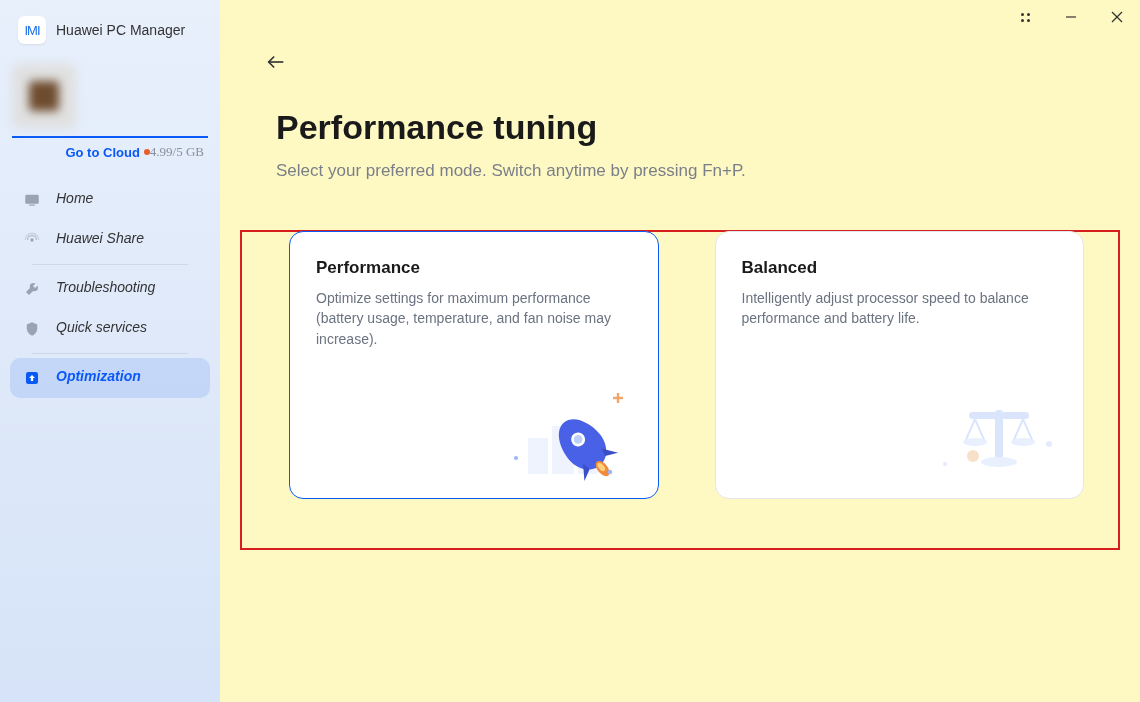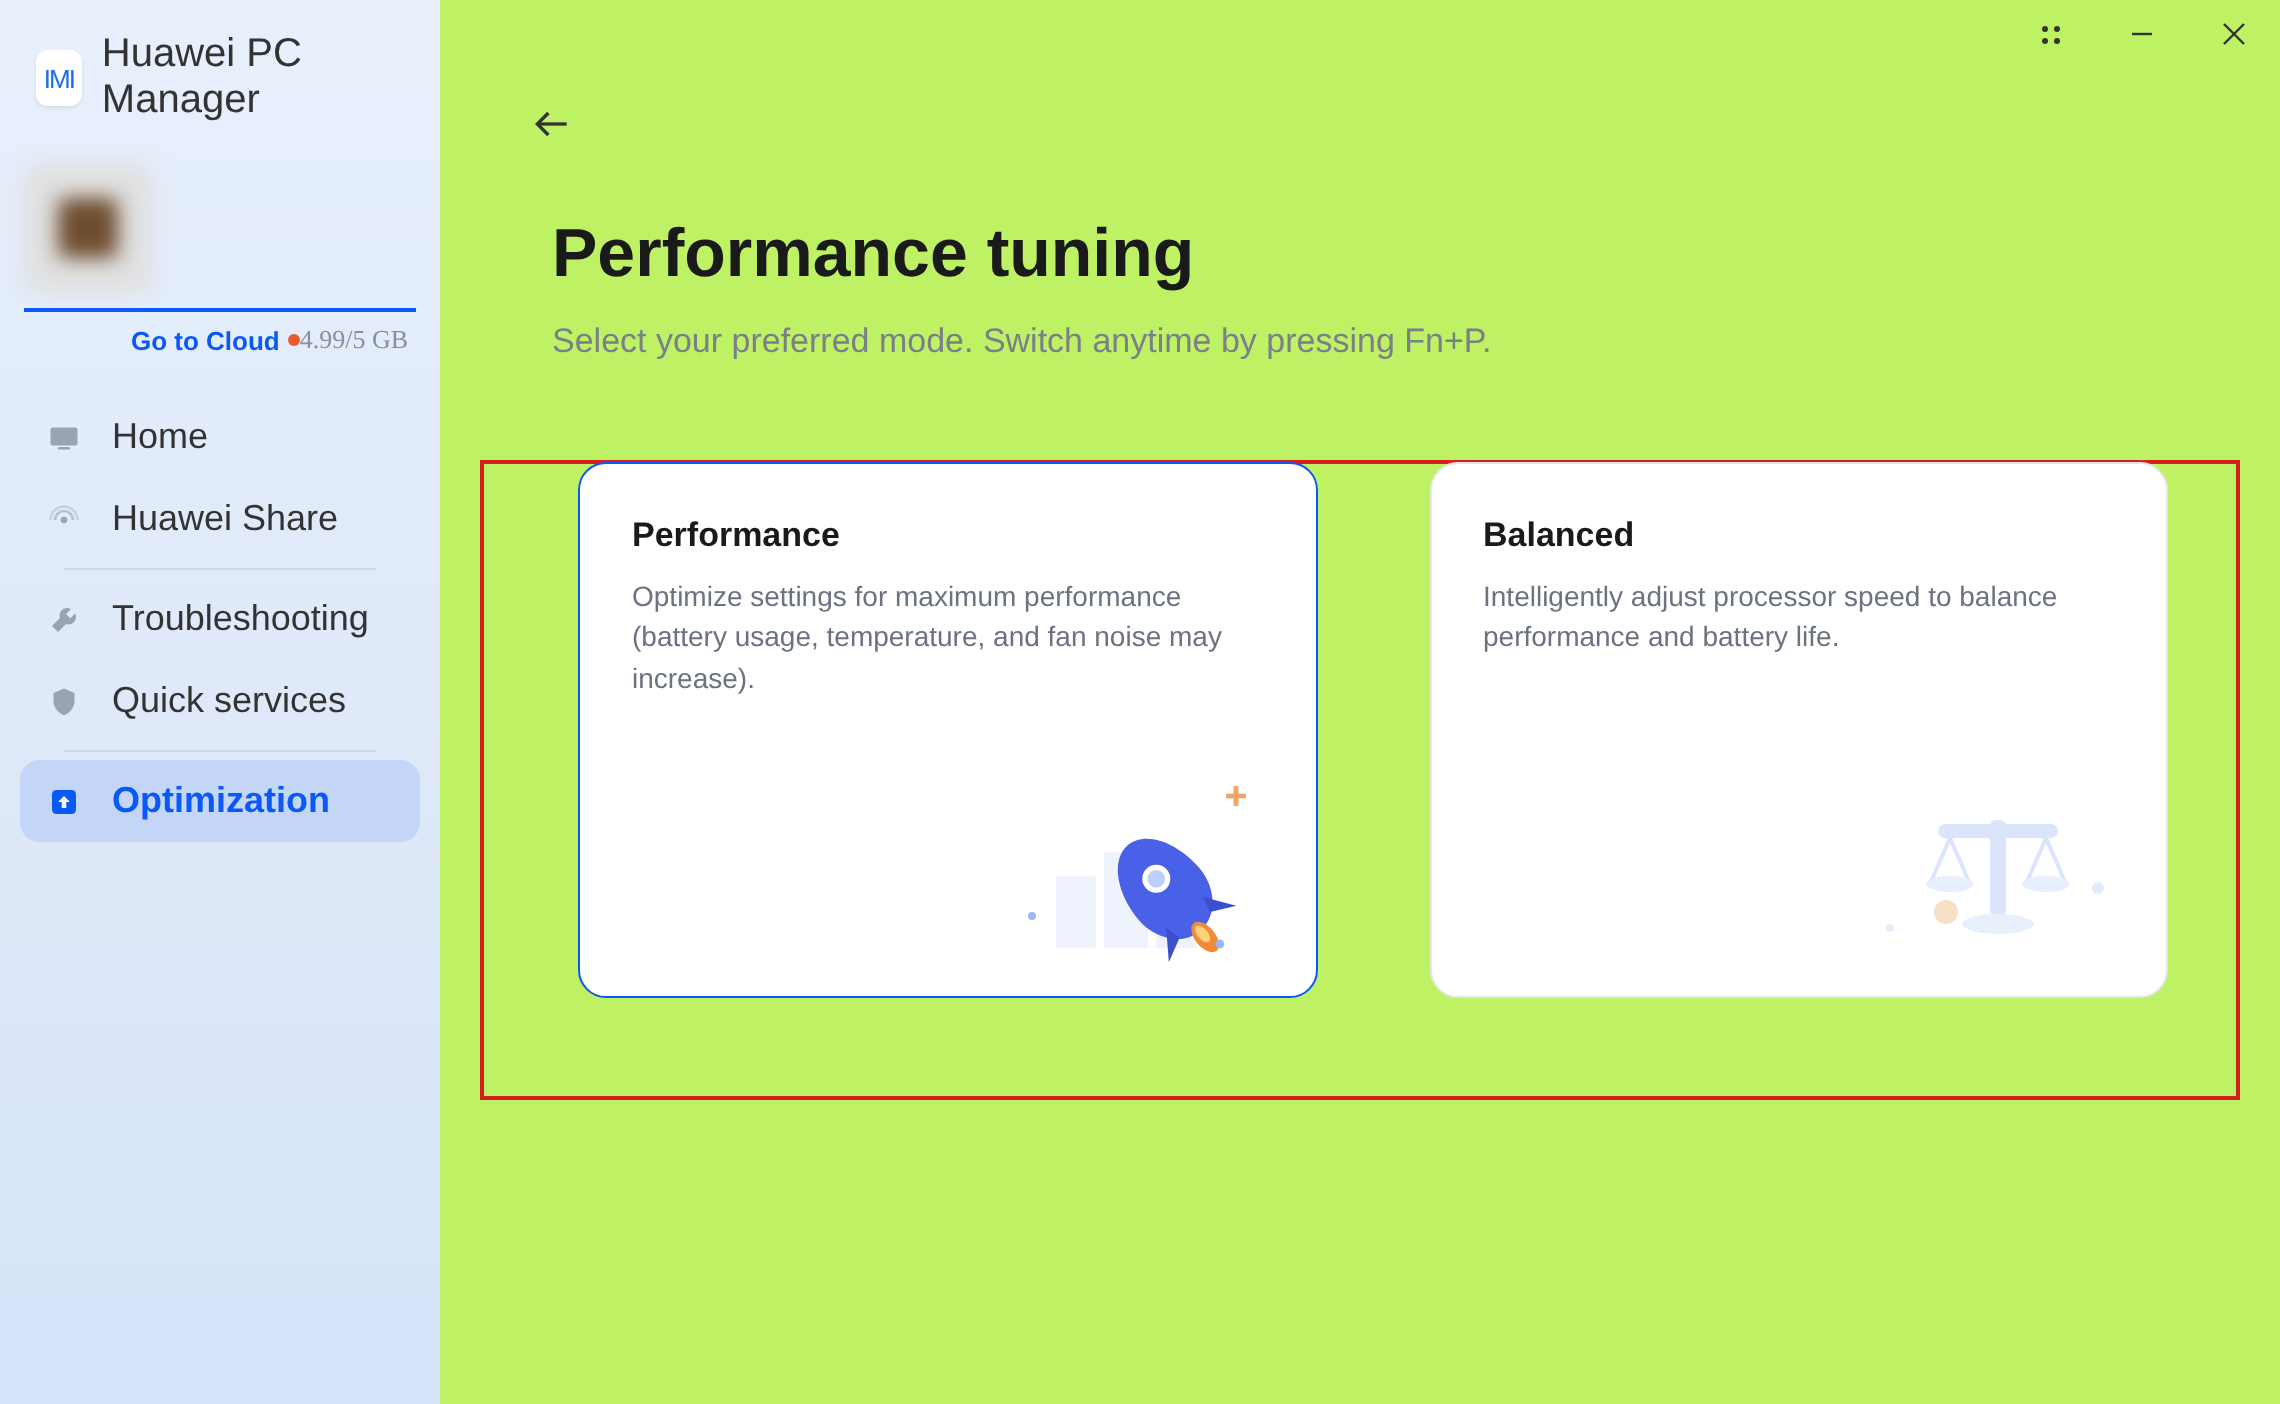--- a/index.html
+++ b/index.html
@@ -3,39 +3,39 @@
   <meta charset="utf-8">
   <style>
     * { margin: 0; padding: 0; box-sizing: border-box; font-family: -apple-system, BlinkMacSystemFont, "Segoe UI", Arial, sans-serif; }
     body { width: 1140px; height: 702px; display: flex; background: #fff; overflow: hidden; position: relative; }
     
     .sidebar { width: 220px; height: 100%; background: linear-gradient(180deg, #e8f0fc 0%, #dfe9f9 50%, #d6e3f8 100%); display: flex; flex-direction: column; }
     
     .app-header { display: flex; align-items: center; gap: 10px; padding: 16px 18px 14px; }
     .app-logo { width: 28px; height: 28px; background: #fff; border-radius: 6px; display: flex; align-items: center; justify-content: center; box-shadow: 0 1px 2px rgba(0,0,0,.08); }
     .app-logo-inner { font-size: 13px; font-weight: 400; color: #1a6fe8; letter-spacing: -1px; }
-    .app-title { font-size: 20px; color: #333; }
+    .app-title { font-size: 14px; color: #333; }
     
     .account-block { padding: 6px 12px 0; }
     .avatar { width: 64px; height: 64px; border-radius: 8px; background: #e0e0e0; filter: blur(5px); margin-bottom: 8px; display:flex; align-items:center; justify-content:center; }
     .avatar-inner { width:30px; height:30px; background:#6e4c2f; border-radius:4px; }
     .progress-bar { height: 2px; background: #0a59f7; width: 196px; margin: 2px 0 6px; }
     .cloud-row { display: flex; align-items: center; justify-content: flex-end; padding: 0 4px 14px 0; }
     .cloud-link { font-size: 13px; color: #0a59f7; font-weight: 600; display: inline-flex; align-items: center; gap: 4px; }
     .cloud-dot { width: 6px; height: 6px; border-radius: 50%; background: #e85b2a; display: inline-block; }
     .cloud-usage { font-size: 13px; color: #8a8f99; font-family: Liberation Serif, serif; }
     
     .nav { list-style: none; padding: 6px 10px; }
-    .nav-item { display: flex; align-items: center; gap: 14px; padding: 10px 12px; border-radius: 10px; cursor: pointer; font-size: 18px; color: #333; }
+    .nav-item { display: flex; align-items: flex-start; gap: 14px; padding: 10px 12px; border-radius: 10px; cursor: pointer; font-size: 14px; color: #333; font-style: italic; }
     .nav-item.active { background: rgba(10,89,247,0.12); color: #0a59f7; font-weight: 600; }
     .nav-icon { width: 20px; height: 20px; display: flex; align-items: center; justify-content: center; color: #9aa3b2; flex-shrink: 0; }
     .nav-item.active .nav-icon { color: #0a59f7; }
     .nav-divider { height: 1px; background: rgba(0,0,0,0.08); margin: 4px 22px; }
     
-    .main { flex: 1; position: relative; background: #bef264; }
+    .main { flex: 1; position: relative; background: #fef9c3; }
     
     .titlebar { position: absolute; top: 0; right: 0; display: flex; align-items: center; gap: 0; height: 34px; }
     .titlebar-btn { width: 46px; height: 34px; display: flex; align-items: center; justify-content: center; cursor: pointer; color: #333; }
     .menu-dots { display: grid; grid-template-columns: repeat(2, 3px); grid-template-rows: repeat(2, 3px); gap: 3px; }
     .menu-dots span { width: 3px; height: 3px; background: #333; border-radius: 50%; }
     
     .back-btn { position: absolute; top: 46px; left: 40px; width: 32px; height: 32px; display: flex; align-items: center; justify-content: center; cursor: pointer; color: #333; }
     
     .content { padding: 108px 56px 0; }
     .page-title { font-size: 34px; font-weight: 700; color: #1a1a1a; margin-bottom: 14px; }

